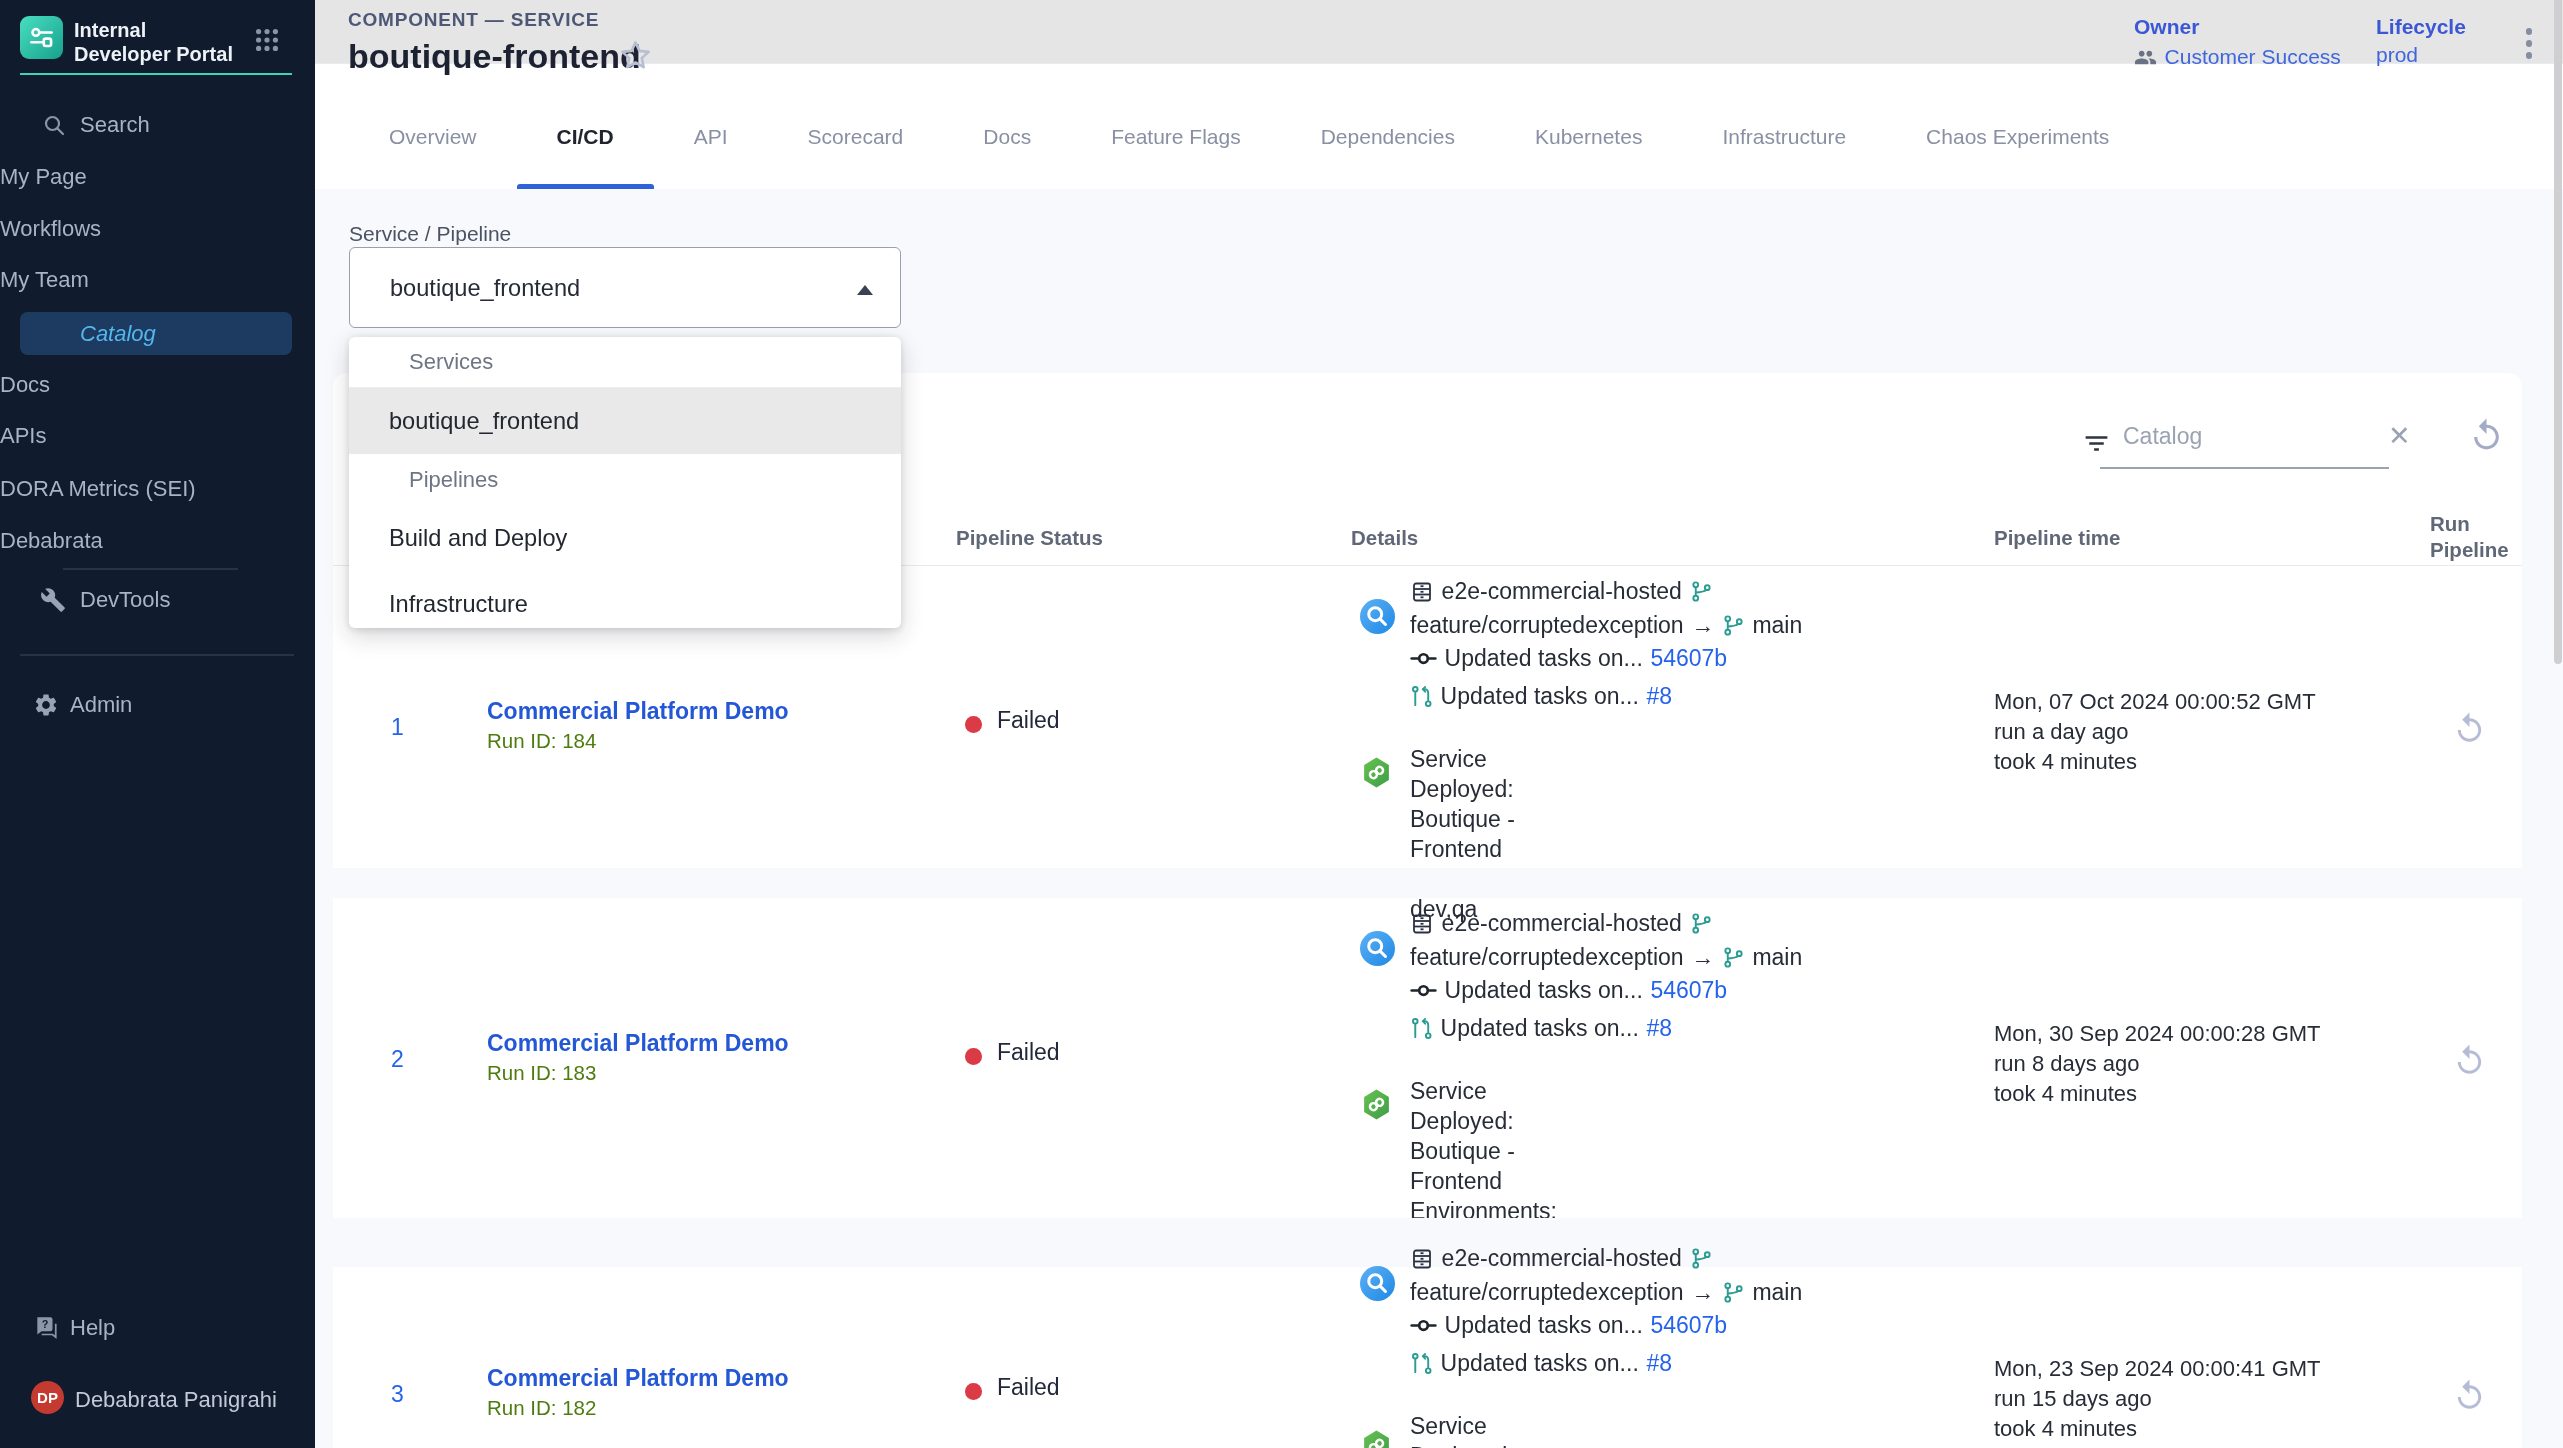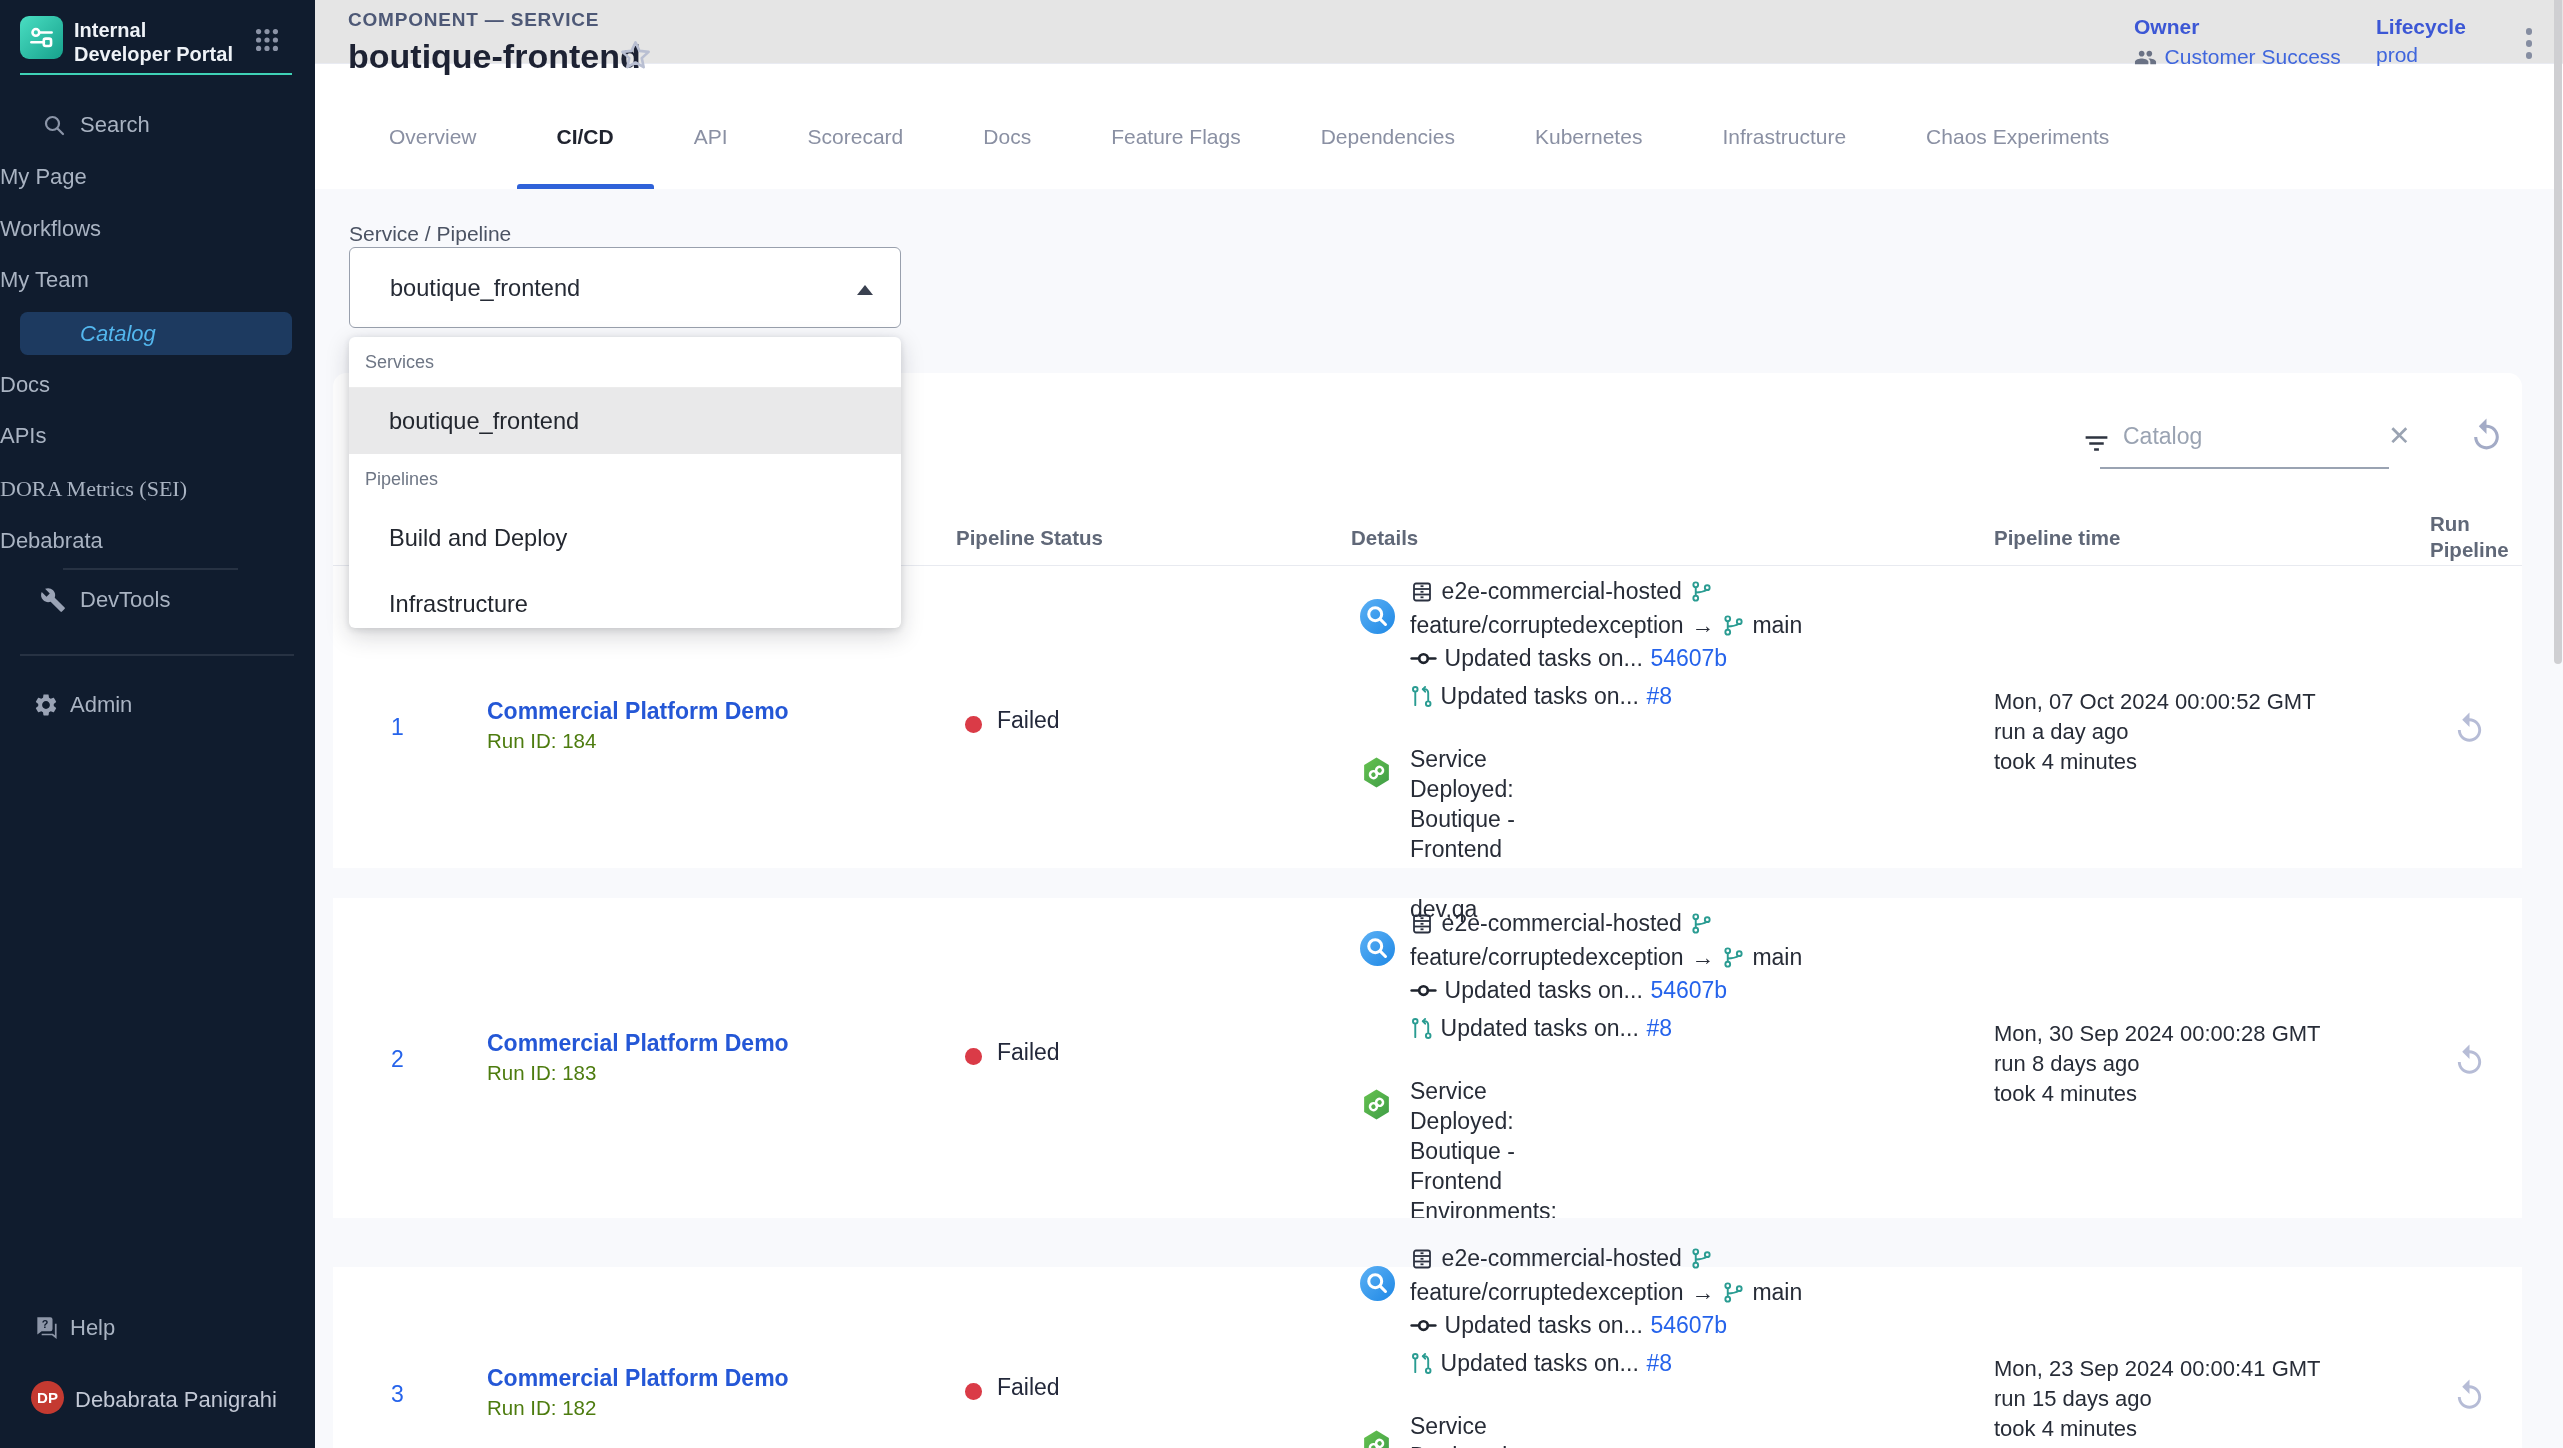--- a/index.html
+++ b/index.html
@@ -48,21 +48,21 @@
   
   .content-bg { position:absolute; left:315px; top:189px; width:2248px; height:1260px; background:#f8f9fc; }
   .picker-label { position:absolute; left:349px; top:222px; font-size:21px; color:#4b5363; }
   .select { position:absolute; left:349px; top:247px; width:552px; height:81px; background:#fff;
             border:1.1px solid #99a0ad; border-radius:6px; cursor:pointer; }
   .select .val { position:absolute; left:40px; top:27px; font-size:23.6px; color:#262b36; }
   .caret-up { position:absolute; right:27px; top:37px; width:0; height:0;
               border-left:8.4px solid transparent; border-right:8.4px solid transparent; border-bottom:10px solid #3a4150; }
   .menu { position:absolute; left:349px; top:337px; width:552px; height:291px; background:#fff; border-radius:6px;
           box-shadow:0 7.6px 23px rgba(25,30,40,.18), 0 1.5px 6px rgba(25,30,40,.12); z-index:40; overflow:hidden; }
-  .menu .group { height:51px; display:flex; align-items:center; padding-left:16px; font-size:18px; color:#6e7685; }
+  .menu .group { height:51px; display:flex; align-items:center; padding-left:60px; font-size:22px; color:#6e7685; }
   .menu .group.b { border-bottom:0.8px solid #ececec; }
   .menu .item { height:66px; display:flex; align-items:center; padding-left:40px; font-size:23.6px; color:#23272f; cursor:pointer; }
   .menu .item.hl { background:#e9e9ea; }
 
   .card { position:absolute; left:333px; top:373px; width:2189px; height:1076px; background:#fff; border-radius:13.7px 13.7px 0 0; }
   .sep-band { position:absolute; left:0; width:2189px; background:#f8f9fc; }
 
   
   .filter-ic { position:absolute; left:1749px; top:56px; }
   .filter-ph { position:absolute; left:1790px; top:50px; font-size:23px; color:#9aa3b2; }
@@ -137,21 +137,21 @@
       </div>
     <div class="side-item active-pill" style="top:312px;">
       <span class="lbl" style="margin-left:60px;font-style:italic;">Catalog</span>
       </div>
     <div class="side-item" style="top:363px;">
       <span class="lbl">Docs</span>
       </div>
     <div class="side-item" style="top:414px;">
       <span class="lbl">APIs</span>
       </div>
-    <div class="side-item" style="top:467px;font-family:Liberation Serif, serif;">
+    <div class="side-item" style="top:467px;">
       <span class="lbl">DORA Metrics (SEI)</span>
       </div>
     <div class="side-item" style="top:519px;">
       <span class="lbl">Debabrata</span>
       </div>
 
     <div class="side-divider" style="top:568px; left:63px; width:175px;"></div>
 
     <div class="side-item with-icon" style="top:578px;">
       <svg class="side-ic" style="left:40px;" width="26" height="26" viewBox="0 0 24 24" fill="#9aa3b5">

